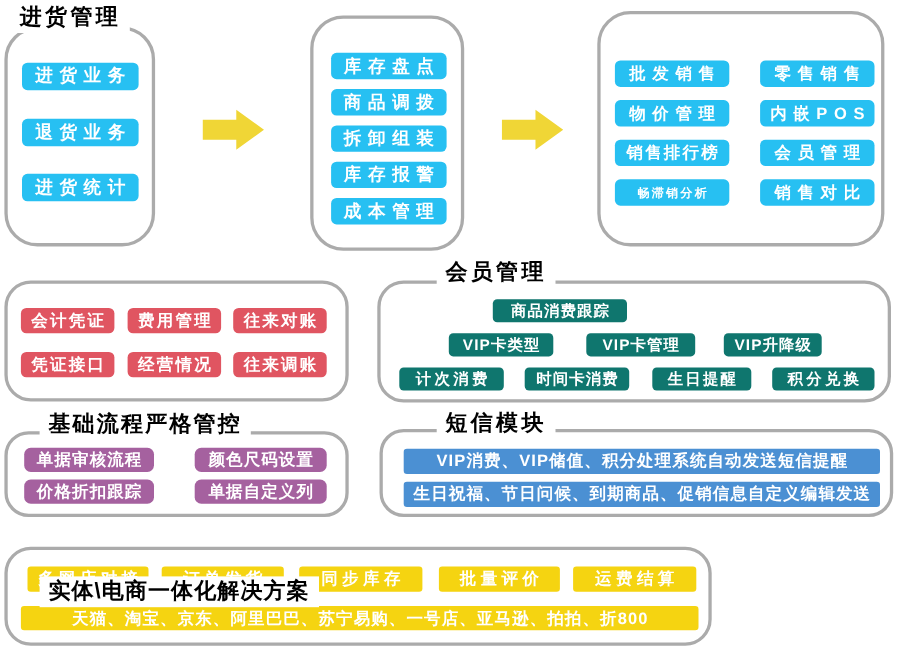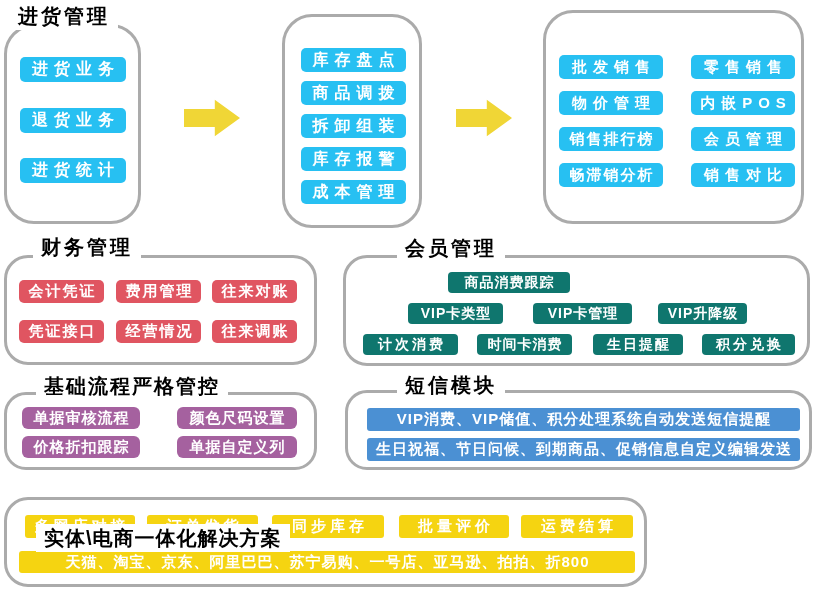--- a/index.html
+++ b/index.html
@@ -47,25 +47,24 @@
 
   <div class="arrow" style="left:456px; top:99px; width:56px; height:38px;"></div>
 
   <div class="panel" style="left:543px; top:10px; width:261px; height:214px;"></div>
   <div class="btn c-blue" style="left:559px; top:55px;  width:104px; height:24px; font-size:15px;">批发销售</div>
   <div class="btn c-blue" style="left:691px; top:55px;  width:104px; height:24px; font-size:15px;">零售销售</div>
   <div class="btn c-blue" style="left:559px; top:91px;  width:104px; height:24px; font-size:15px;">物价管理</div>
   <div class="btn c-blue" style="left:691px; top:91px;  width:104px; height:24px; font-size:15px;">内嵌POS</div>
   <div class="btn c-blue" style="left:559px; top:127px; width:104px; height:24px; font-size:15px; letter-spacing:2px; padding-left:2px;">销售排行榜</div>
   <div class="btn c-blue" style="left:691px; top:127px; width:104px; height:24px; font-size:15px;">会员管理</div>
-  <div class="btn c-blue" style="left:559px; top:163px; width:104px; height:24px; font-size:15px; letter-spacing:2px; padding-left:2px;">畅滞销分析</div>
+  <div class="btn c-blue" style="left:559px; top:163px; width:104px; height:24px; font-size:11px; letter-spacing:2px; padding-left:2px;">畅滞销分析</div>
   <div class="btn c-blue" style="left:691px; top:163px; width:104px; height:24px; font-size:15px;">销售对比</div>
 
   <div class="panel" style="left:4px; top:255px; width:313px; height:110px; border-radius:24px;"></div>
-  <div class="title" style="left:33px; top:233px;">财务管理</div>
   <div class="btn c-red" style="left:19px;  top:280px; width:85px; height:23px;">会计凭证</div>
   <div class="btn c-red" style="left:116px; top:280px; width:85px; height:23px;">费用管理</div>
   <div class="btn c-red" style="left:212px; top:280px; width:85px; height:23px;">往来对账</div>
   <div class="btn c-red" style="left:19px;  top:320px; width:85px; height:23px;">凭证接口</div>
   <div class="btn c-red" style="left:116px; top:320px; width:85px; height:23px;">经营情况</div>
   <div class="btn c-red" style="left:212px; top:320px; width:85px; height:23px;">往来调账</div>
 
   <div class="panel" style="left:343px; top:255px; width:467px; height:111px; border-radius:24px;"></div>
   <div class="title" style="left:397px; top:234px;">会员管理</div>
   <div class="btn c-teal" style="left:448px; top:272px; width:122px; height:21px;">商品消费跟踪</div>

